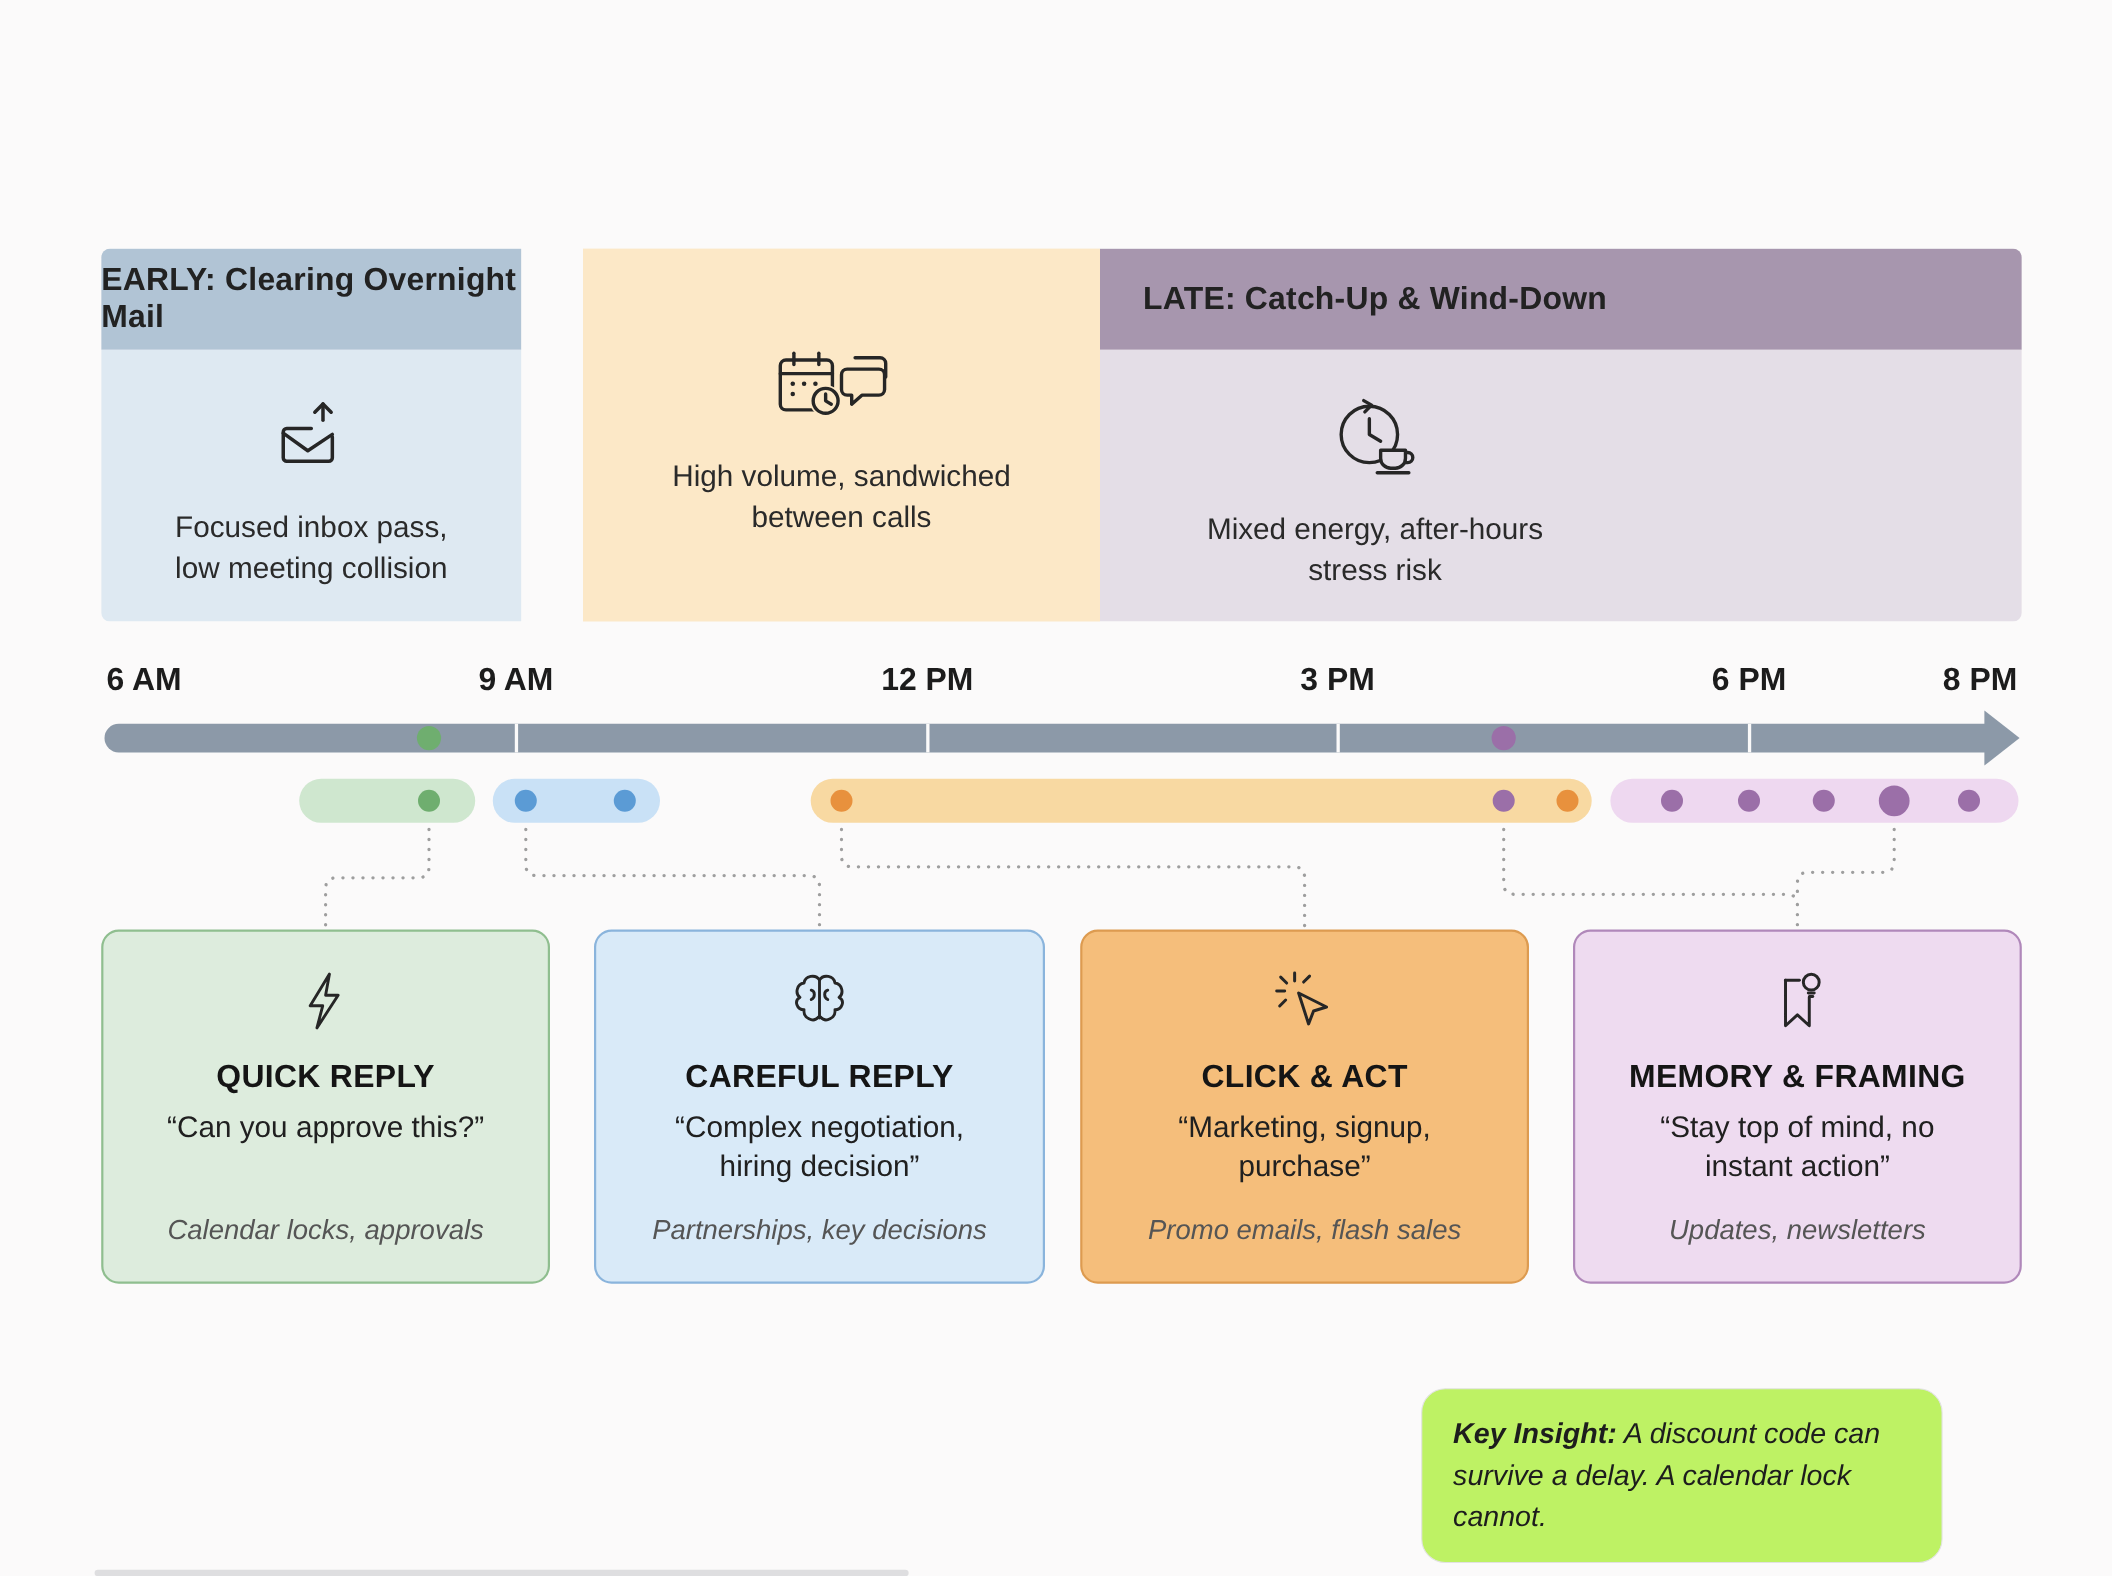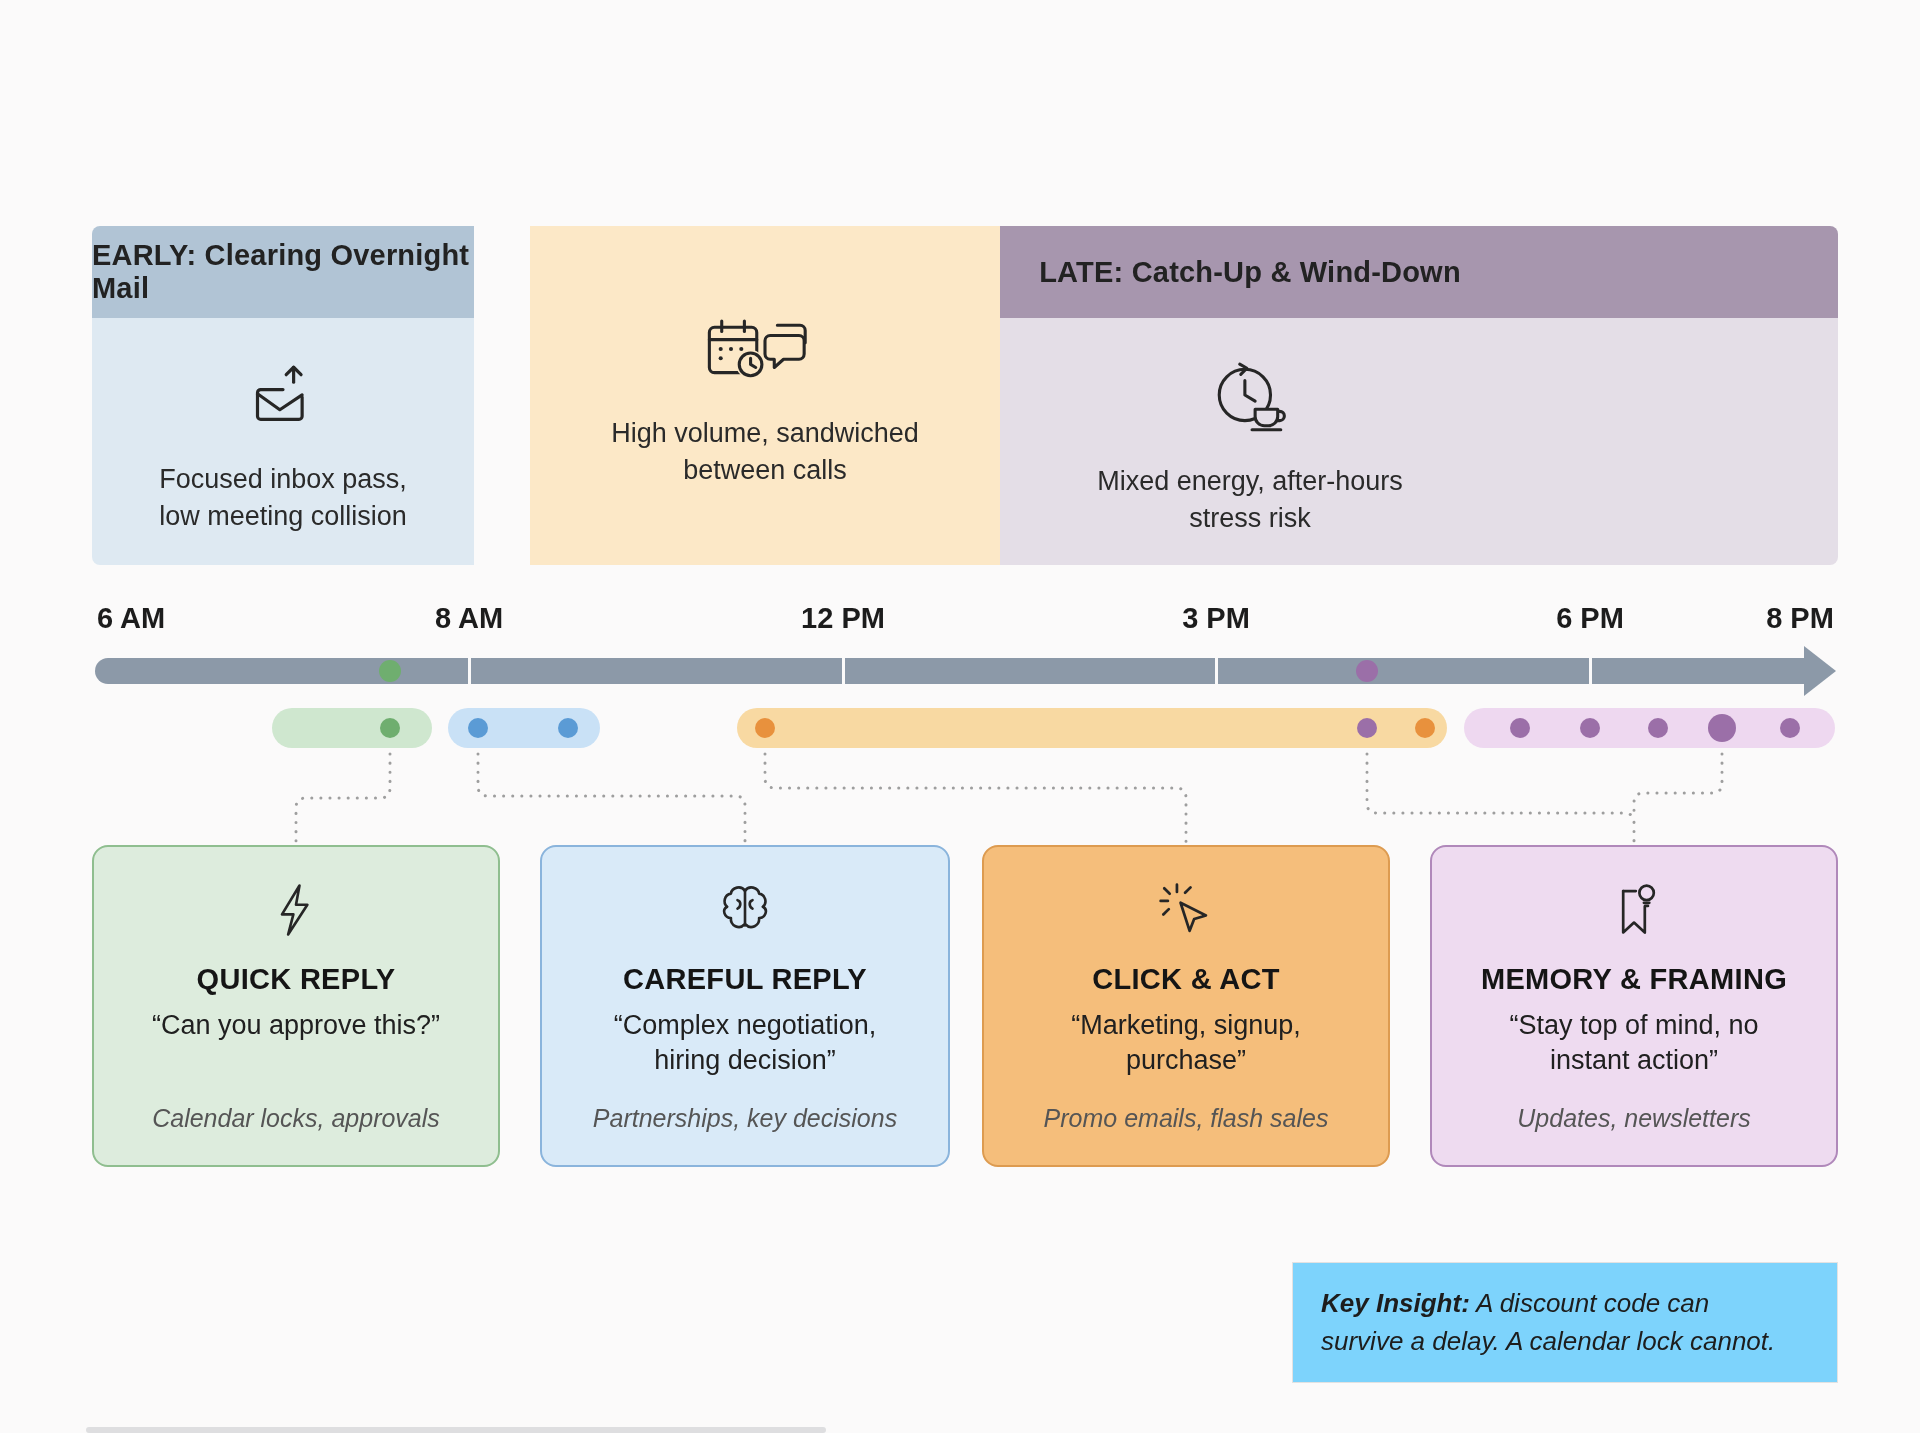--- a/index.html
+++ b/index.html
@@ -51,22 +51,22 @@
   .card-green  { left:92px;   background:#ddecdd; border-color:#8fbe8f; }
   .card-blue   { left:540px;  width:410px; background:#d9eaf8; border-color:#8ab4dc; }
   .card-orange { left:982px;  background:#f5be7b; border-color:#dd9b50; }
   .card-purple { left:1430px; background:#eedbf0; border-color:#b088ba; }
   .card-icon { height:62px; display:flex; align-items:center; justify-content:center; }
   .card-title { margin-top:22px; font-size:29px; font-weight:bold; color:#151515; letter-spacing:.3px; }
   .card-quote { margin-top:12px; font-size:27px; line-height:1.3; text-align:center; white-space:pre-line; color:#202020; }
   .card-examples { margin-top:auto; margin-bottom:32px; font-style:italic; font-size:25px; color:#555; }
 
   
-  .insight { position:absolute; left:1292px; top:1262px; width:546px; min-height:116px;
-             background:#7dd3fc; border:1px solid #e2e2e2; border-radius:0; padding:22px 28px; }
+  .insight { position:absolute; left:1292px; top:1262px; width:474px; min-height:116px;
+             background:#bef264; border:1px solid #e2e2e2; border-radius:22px; padding:22px 28px; }
   .insight p { font-size:26px; line-height:1.45; font-style:italic; color:#1d1d1d; }
   .insight strong { font-weight:bold; }
   .insight .rest { white-space:pre-line; }
 
   .bottom-smudge { position:absolute; left:86px; bottom:0; width:740px; height:6px;
                    background:#9aa0a6; opacity:.3; border-radius:3px; }
 </style>
 </head>
 <body>
 
@@ -144,21 +144,21 @@
             <path d="M41 67 h28" fill="none" stroke="#262626" stroke-width="3" stroke-linecap="round"></path>
           </svg>
         </span>
         <p class="band-desc">Mixed energy, after-hours
 stress risk</p>
       </div>
     </div>
   </section>
 
   <span class="tl-label" style="left:131px">6 AM</span>
-  <span class="tl-label" style="left:469px">8 AM</span>
+  <span class="tl-label" style="left:469px">9 AM</span>
   <span class="tl-label" style="left:843px">12 PM</span>
   <span class="tl-label" style="left:1216px">3 PM</span>
   <span class="tl-label" style="left:1590px">6 PM</span>
   <span class="tl-label" style="left:1800px">8 PM</span>
 
   <div class="tl-bar"></div>
   <div class="tl-arrow"></div>
   <span class="tick" style="left:468px"></span>
   <span class="tick" style="left:842px"></span>
   <span class="tick" style="left:1215px"></span>

